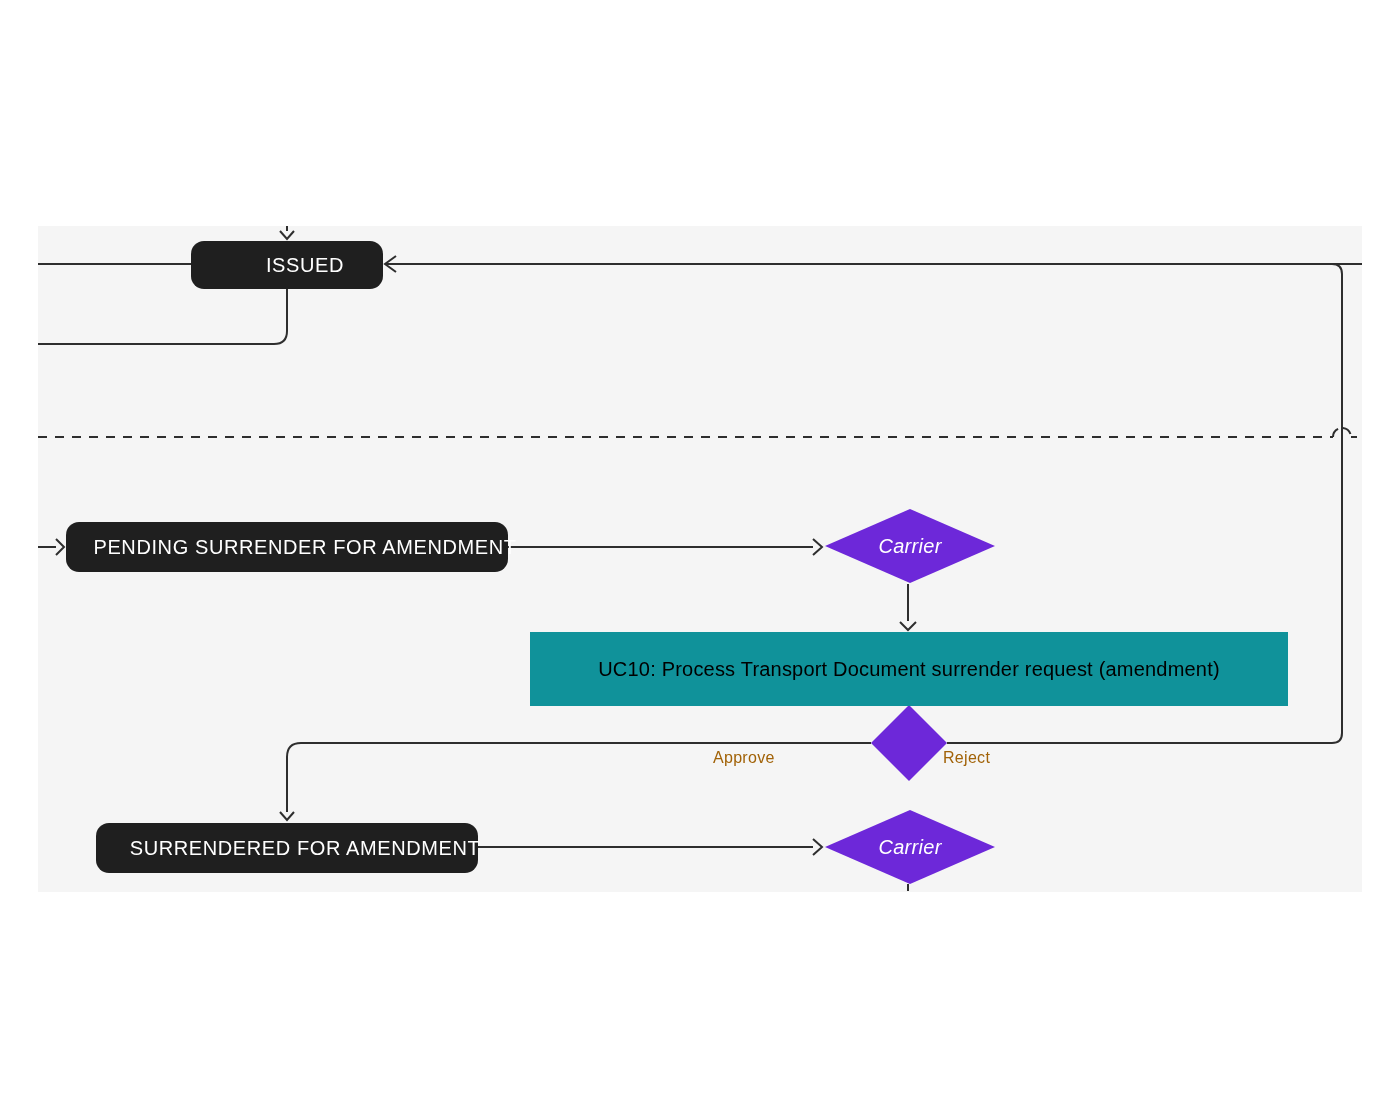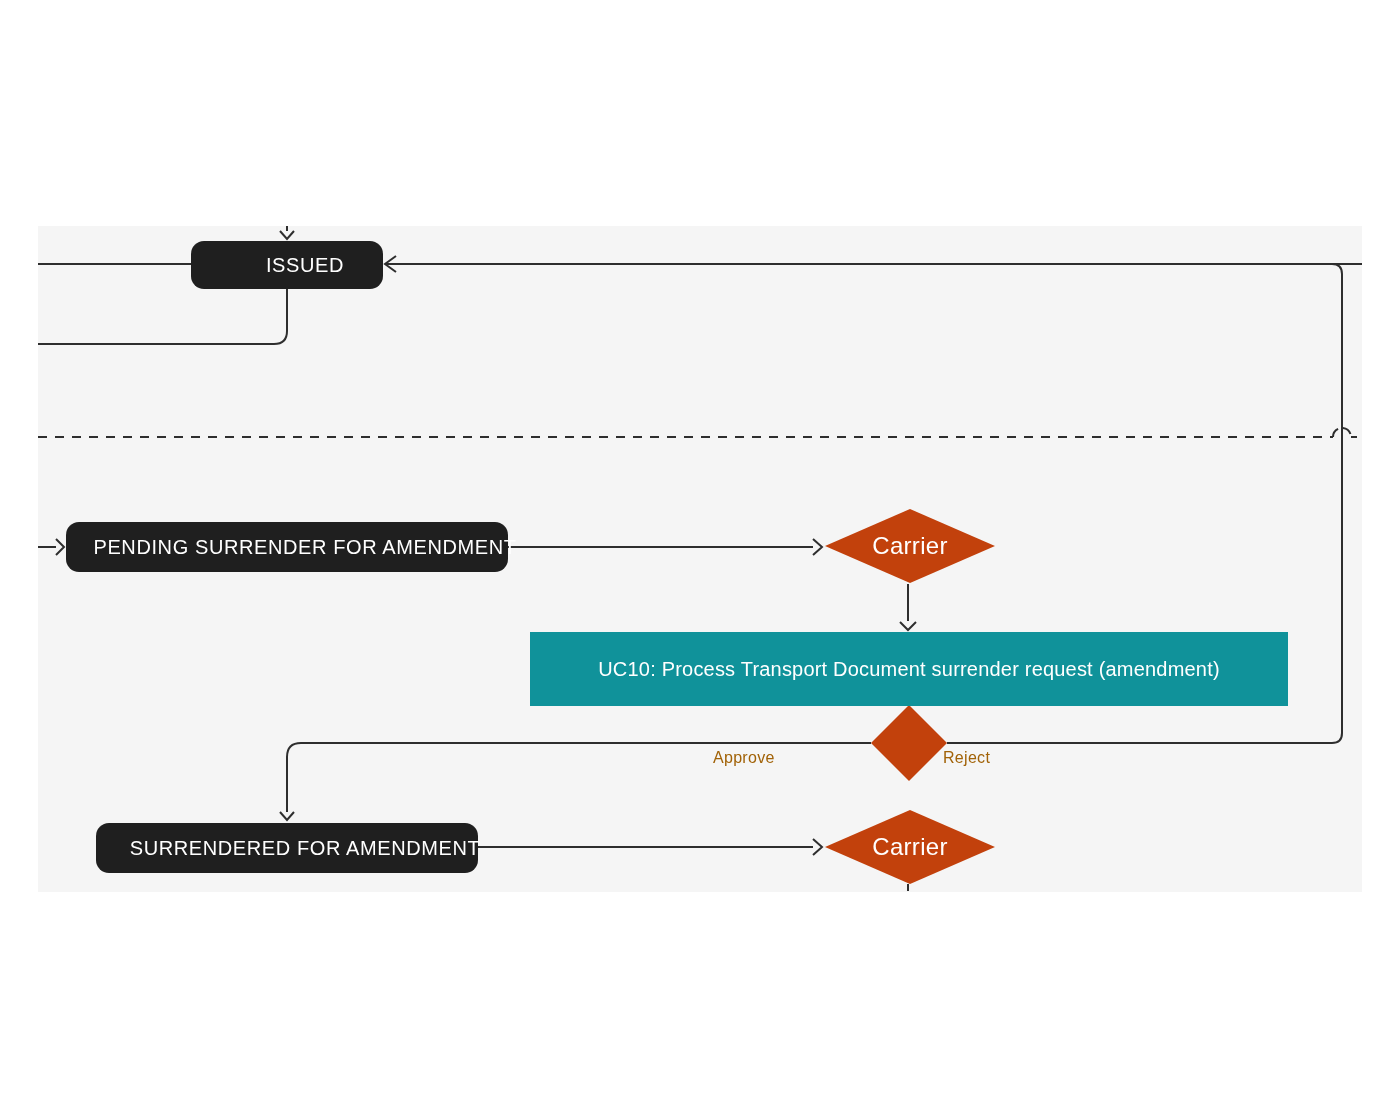--- a/index.html
+++ b/index.html
@@ -41,33 +41,34 @@
     background: #1f1f1f;
     color: #ffffff;
     border-radius: 13px;
     font-size: 20px;
     letter-spacing: 0.6px;
     white-space: nowrap;
     padding-left: 36px;
   }
   .process {
     background: #10929a;
-    color: #ffffff;
+    color: #000000;
     flex-direction: row;
     font-size: 20px;
     line-height: 34px;
     letter-spacing: 0.2px;
     text-align: center;
   }
   .diamond {
-    background: #c2410c;
+    background: #6d28d9;
     color: #ffffff;
     clip-path: polygon(50% 0, 100% 50%, 50% 100%, 0 50%);
-    font-size: 24px;
+    font-size: 20px;
     letter-spacing: 0.3px;
+    font-style: italic;
   }
   .edge-label {
     position: absolute;
     width: 150px;
     text-align: left;
     font-size: 16px;
     color: #a16207;
     letter-spacing: 0.3px;
   }
   .label-text { display: inline-block; }

